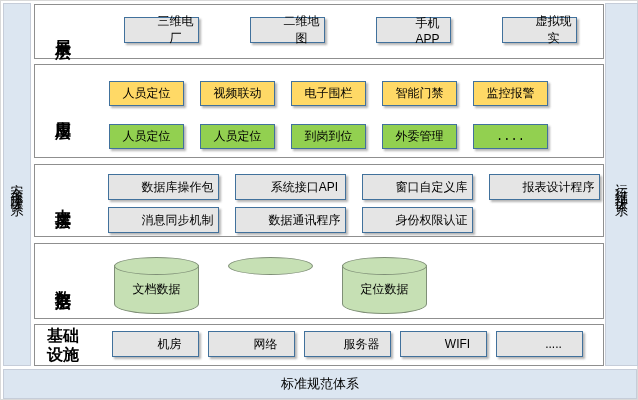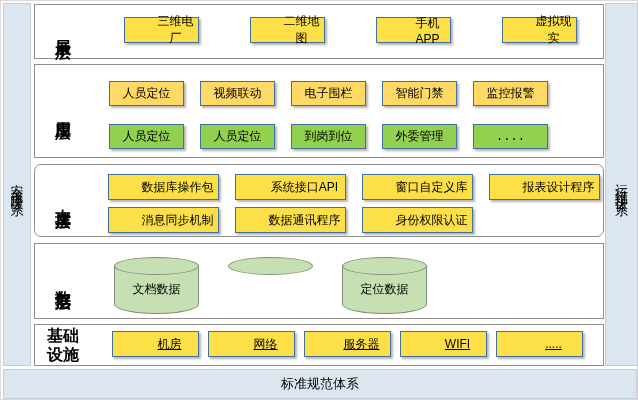--- a/index.html
+++ b/index.html
@@ -28,21 +28,21 @@
     background:#dce6f1;border:1px solid #c6cdd9;
     display:flex;align-items:center;justify-content:center;font-size:13px;
   }
   
   .layer{
     position:absolute;left:33px;width:570px;background:#fff;
     border:1px solid #8f8f8f;box-sizing:border-box;display:flex;
   }
   .layer1{top:3px;height:55px;}
   .layer2{top:63px;height:94px;}
-  .layer3{top:163px;height:73px;border-radius:7px;}
+  .layer3{top:163px;height:73px;}
   .layer4{top:242px;height:76px;}
   .layer5{top:323px;height:42px;}
   .layer-label{
     width:56px;flex:none;display:flex;align-items:center;justify-content:center;
     font-weight:bold;font-size:16px;
   }
   .layer-label .vtxt{
     writing-mode:vertical-rl;text-orientation:upright;
     letter-spacing:3px;line-height:1;white-space:nowrap;
   }
@@ -50,38 +50,38 @@
     width:34px;text-align:center;line-height:19px;word-break:break-all;
   }
   .layer-content{flex:1;display:flex;flex-direction:column;}
   .boxrow{display:flex;align-items:flex-start;}
   
   .bx{
     box-sizing:border-box;flex:none;display:flex;align-items:center;justify-content:center;
     font-size:12px;text-align:center;border:1px solid #41719c;
     box-shadow:1.5px 1.5px 2px rgba(90,90,90,.45);
   }
-  .bx-blue{background:#fde047;padding-left:28px;}
+  .bx-blue{background:#e5e5e5;padding-left:28px;}
   .bx-yellow{background:#ffd966;}
   .bx-green{background:#92d050;}
   
   .c1{padding:12px 26px 0 33px;}
   .c1 .boxrow{justify-content:space-between;}
   .c1 .bx{width:75px;height:26px;}
   .c2{padding:16px 0 0 18px;gap:18px;}
   .c2 .boxrow{gap:16px;font-family:Liberation Mono, monospace;}
   .c2 .bx{width:75px;height:25px;}
   .c3{padding:9px 0 0 17px;gap:7px;}
   .c3 .boxrow{gap:16px;}
   .c3 .bx{width:111px;height:26px;}
   .c4{padding:13px 0 0 23px;}
   .c4 .boxrow{gap:29px;}
   .c5{padding:6px 0 0 21px;}
   .c5 .boxrow{gap:9px;}
-  .c5 .bx{width:87px;height:26px;text-decoration:underline;}
+  .c5 .bx{width:87px;height:26px;}
   
   .cyl{position:relative;width:85px;height:58px;flex:none;}
   .cyl-body{
     position:absolute;left:0;top:8px;width:83px;height:48px;
     background:#c6e0b4;border:1px solid #7f8f77;border-top:none;
     border-radius:0 0 41px 41px / 0 0 10px 10px;
     display:flex;align-items:center;justify-content:center;font-size:12px;
   }
   .cyl-top{
     position:absolute;left:0;top:0;width:83px;height:16px;

